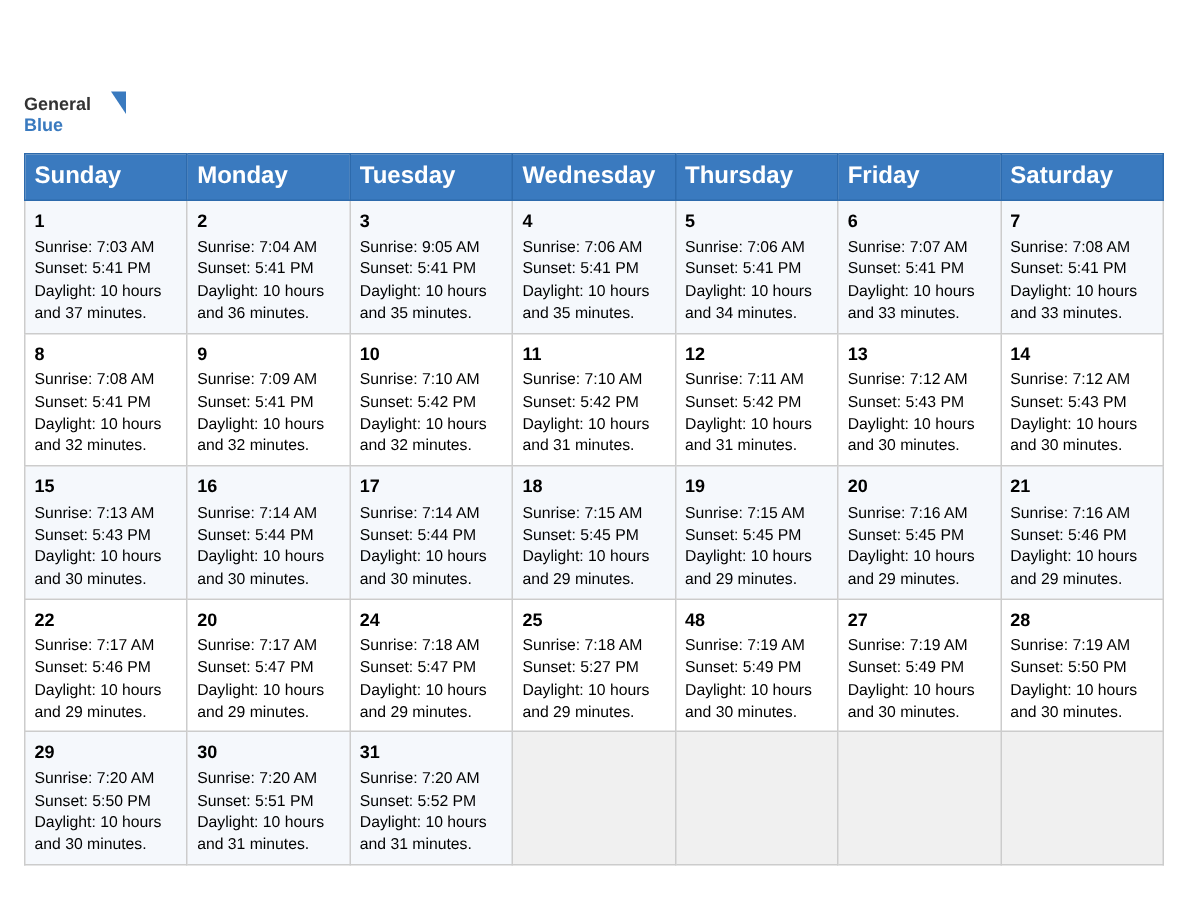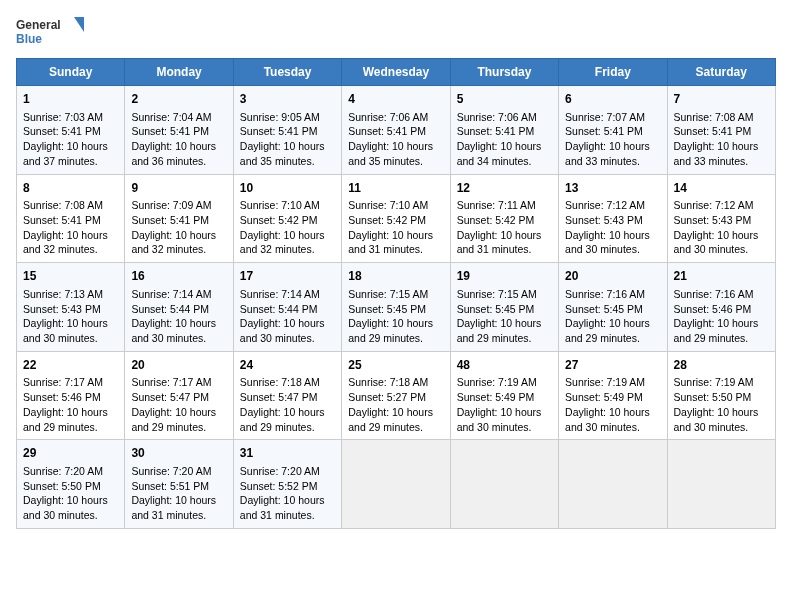--- a/index.html
+++ b/index.html
@@ -13,20 +13,21 @@
     .header-section {
       display: flex;
       justify-content: space-between;
       align-items: flex-start;
       margin-bottom: 10px;
     }
     .logo {
       display: flex;
       align-items: flex-start;
       gap: 4px;
+      margin-top: 44px;
     }
     .title-area {
       text-align: right;
     }
     .month-title {
       font-size: 32px;
       font-weight: bold;
       color: #333;
     }
     .location-title {
@@ -34,23 +35,23 @@
       color: #555;
     }
     table {
       width: 100%;
       border-collapse: collapse;
       font-size: 10.5px;
     }
     thead tr th {
       background-color: #3a7abf;
       color: #fff;
-      text-align: center;
+      text-align: left;
       padding: 6px 6px;
-      font-size: 12px;
+      font-size: 16px;
       font-weight: bold;
       border: 1px solid #2d6aac;
     }
     tbody tr td {
       vertical-align: top;
       padding: 5px 6px;
       border: 1px solid #ccc;
       background: #fff;
       width: 14.28%;
       min-height: 80px;

